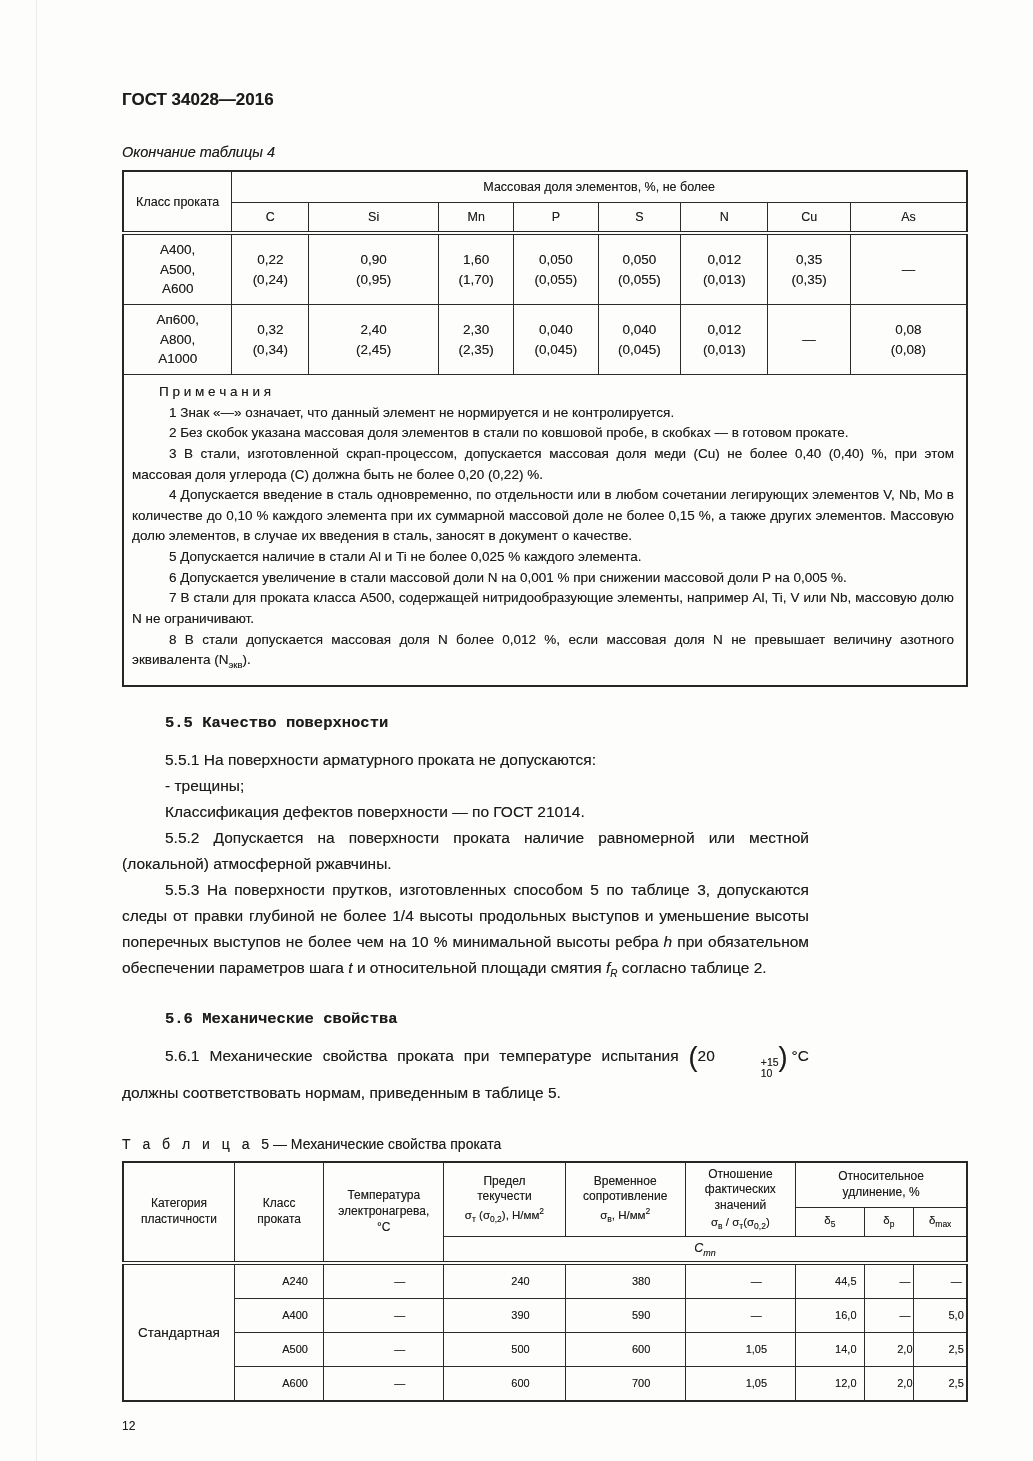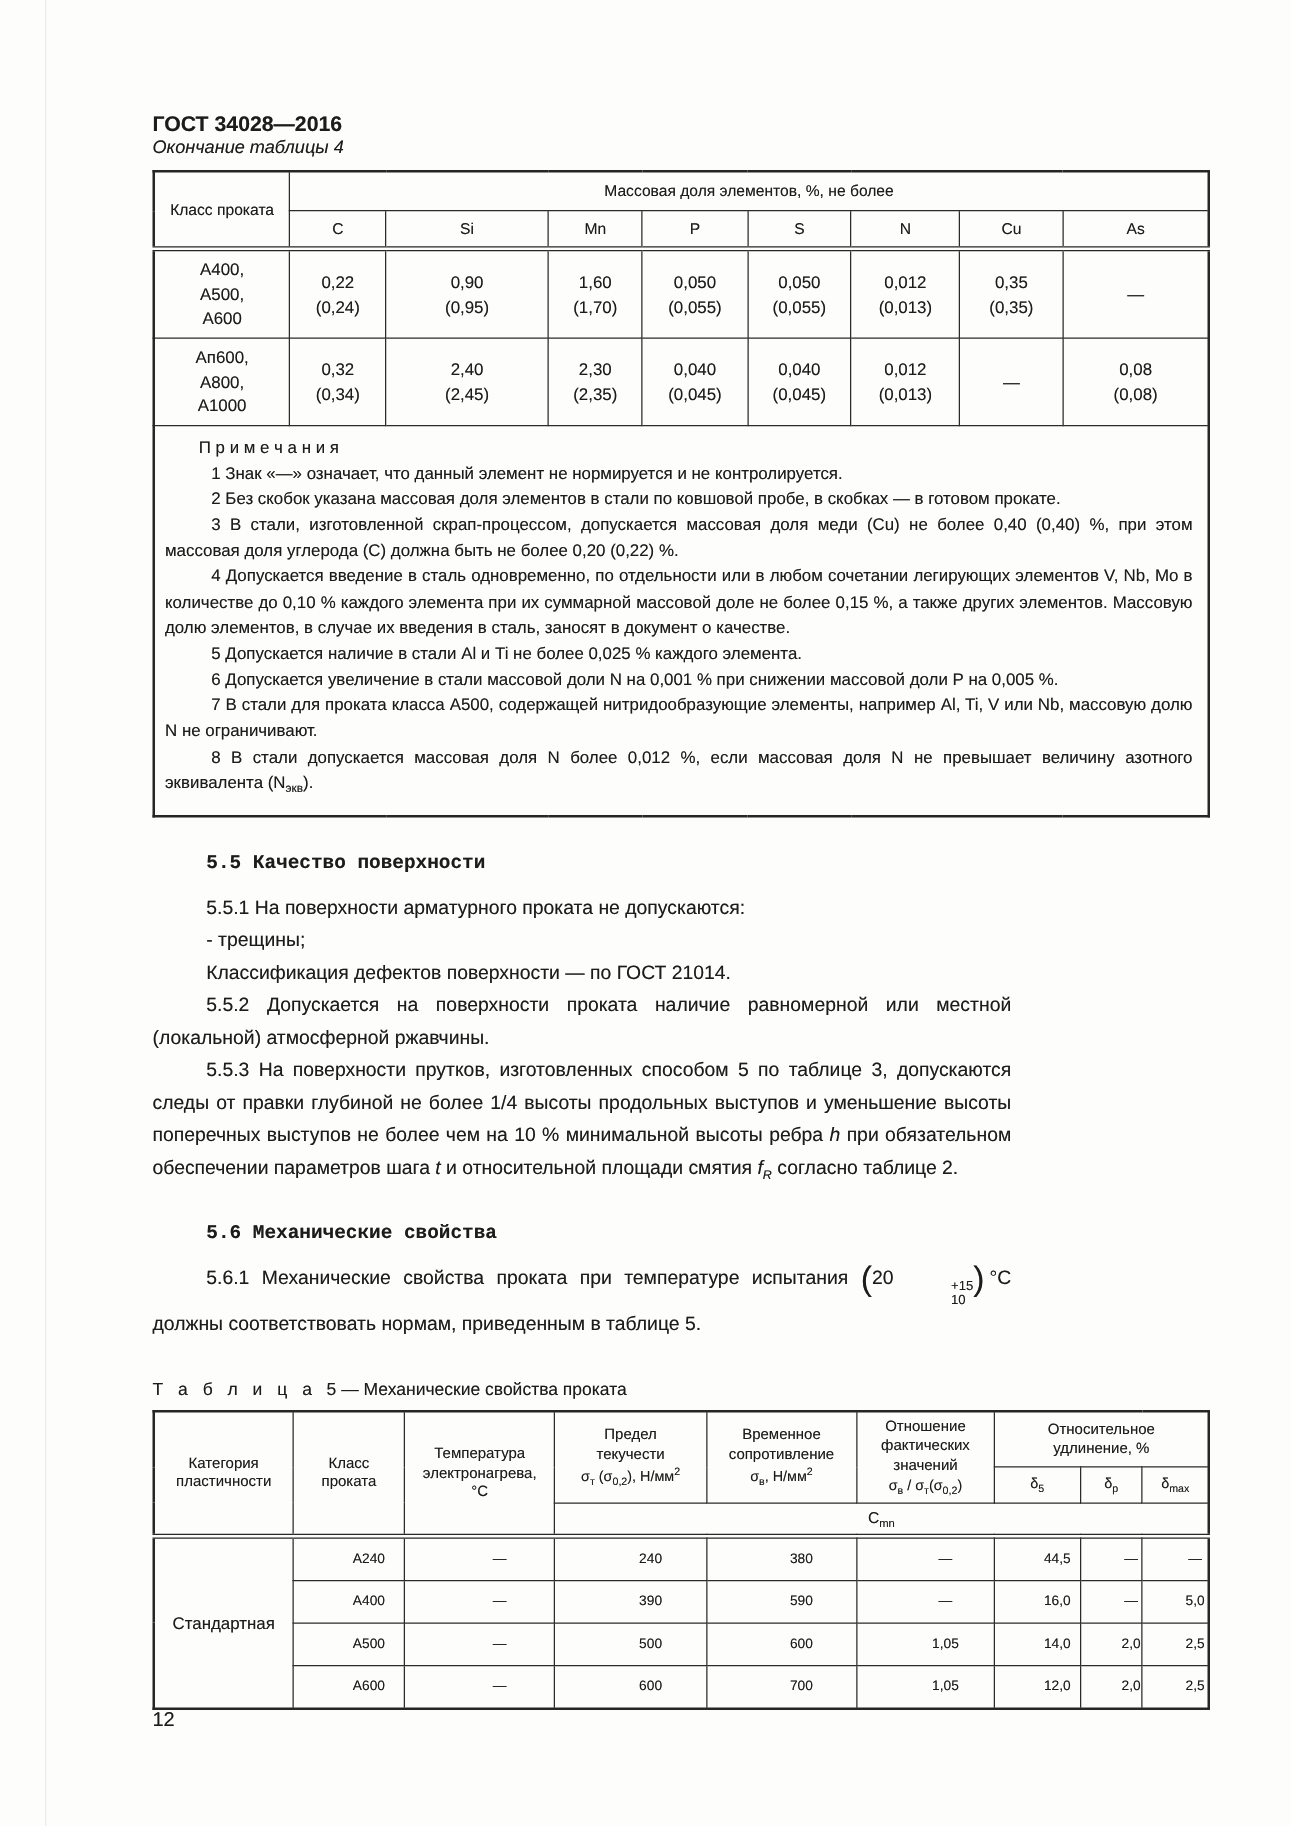--- a/index.html
+++ b/index.html
@@ -7,21 +7,21 @@
     width:1033px;height:1461px;overflow:hidden;
     background:#fdfdfb;color:#1c1c1c;
     font-family:"Liberation Sans", sans-serif;
     text-shadow:0 0 .4px rgba(0,0,0,.45);
   }
   .page{position:relative;box-sizing:border-box;width:874px;height:1461px;
         padding:90px 65px 0 122px;}
   .scan-line{position:absolute;left:36px;top:0;width:1px;height:1461px;
              background:rgba(0,0,0,.07);}
   .doc-number{font-weight:bold;font-size:17px;}
-  .t4-caption{font-style:italic;font-size:14.5px;margin-bottom:10px;}
+  .t4-caption{font-style:italic;font-size:14.5px;margin-top:34px;margin-bottom:10px;}
 
   table{border-collapse:collapse;width:846px;table-layout:fixed;
         border:2px solid #262626;}
   th,td{border:1.5px solid #2b2b2b;font-weight:normal;padding:0;
         vertical-align:middle;text-align:center;}
 
   
   .t4 .group-h{font-size:12.5px;height:30px;}
   .t4 .sym{font-size:12.5px;height:28px;}
   .t4 .dbl{border-bottom:4px double #262626;}
@@ -45,26 +45,26 @@
   .after-paren{margin-left:4px;}
 
   
   .t5-caption{font-size:14px;margin:30px 0 9px;}
   .t5-caption .sp{letter-spacing:4px;}
   .t5 th{font-size:12px;line-height:1.3;white-space:pre-line;padding:4px 2px;}
   .t5 .f{font-size:11.5px;font-style:normal;margin-top:1px;}
   .t5 .f sub{font-size:8.5px;}
   .t5 .f sup{font-size:8.5px;}
   .t5 .dbl{border-bottom:4px double #262626;}
-  .t5 .cmn{height:22px;font-size:12.5px;padding:1px;}
+  .t5 .cmn{height:22px;font-size:12.5px;font-style:italic;padding:1px;}
   .t5 .cmn sub{font-size:9px;}
   .t5 td.data{font-size:11px;height:33px;padding-left:32px;}
   .t5 td.cat{font-size:13.5px;}
 
-  .page-number{font-size:16px;}
+  .page-number{font-size:12px;margin-top:17px;}
 </style>
 </head>
 <body>
 
 <div class="page">
   <div class="scan-line"></div>
 
   <div class="doc-number">ГОСТ 34028—2016</div>
 
   <div class="t4-caption">Окончание таблицы 4</div>

